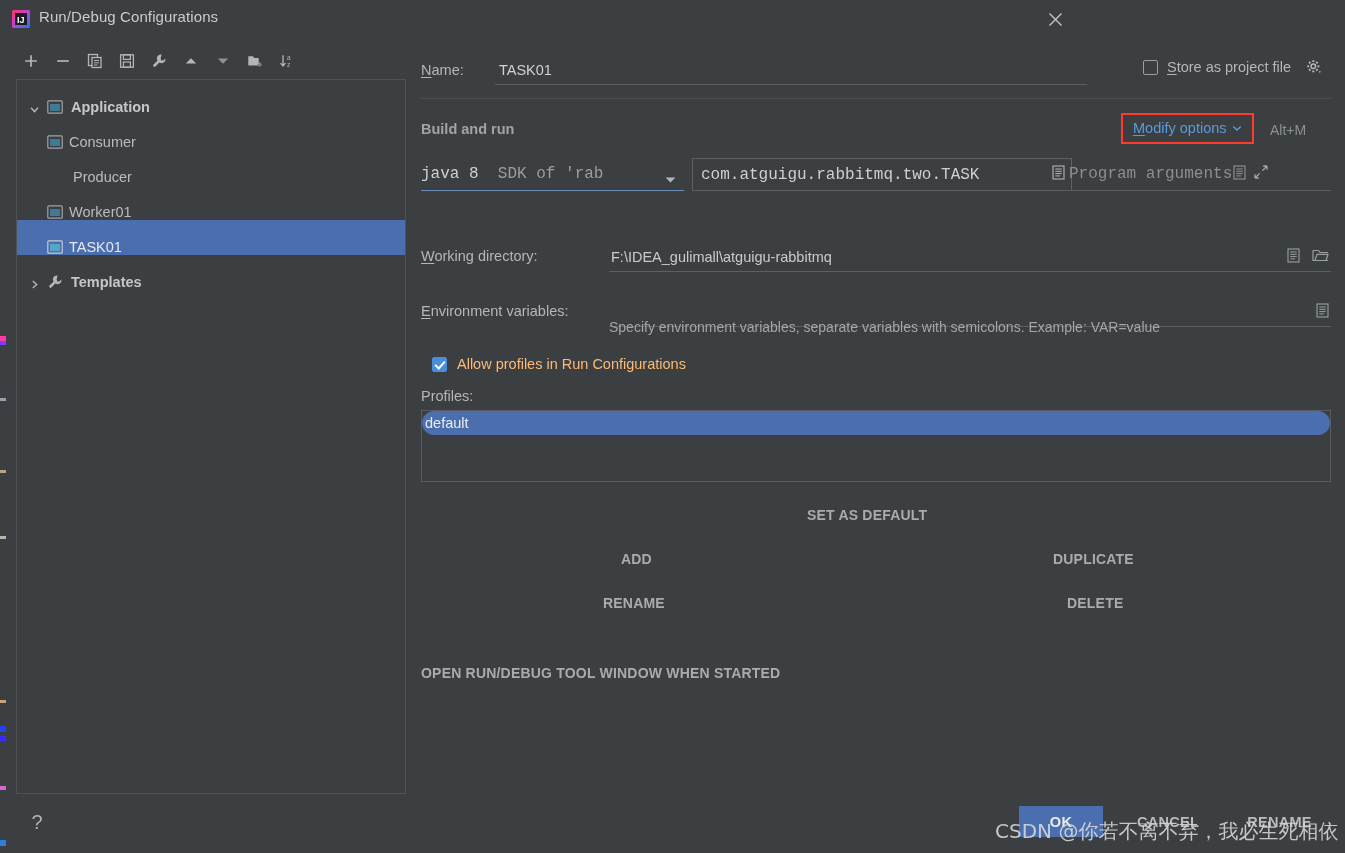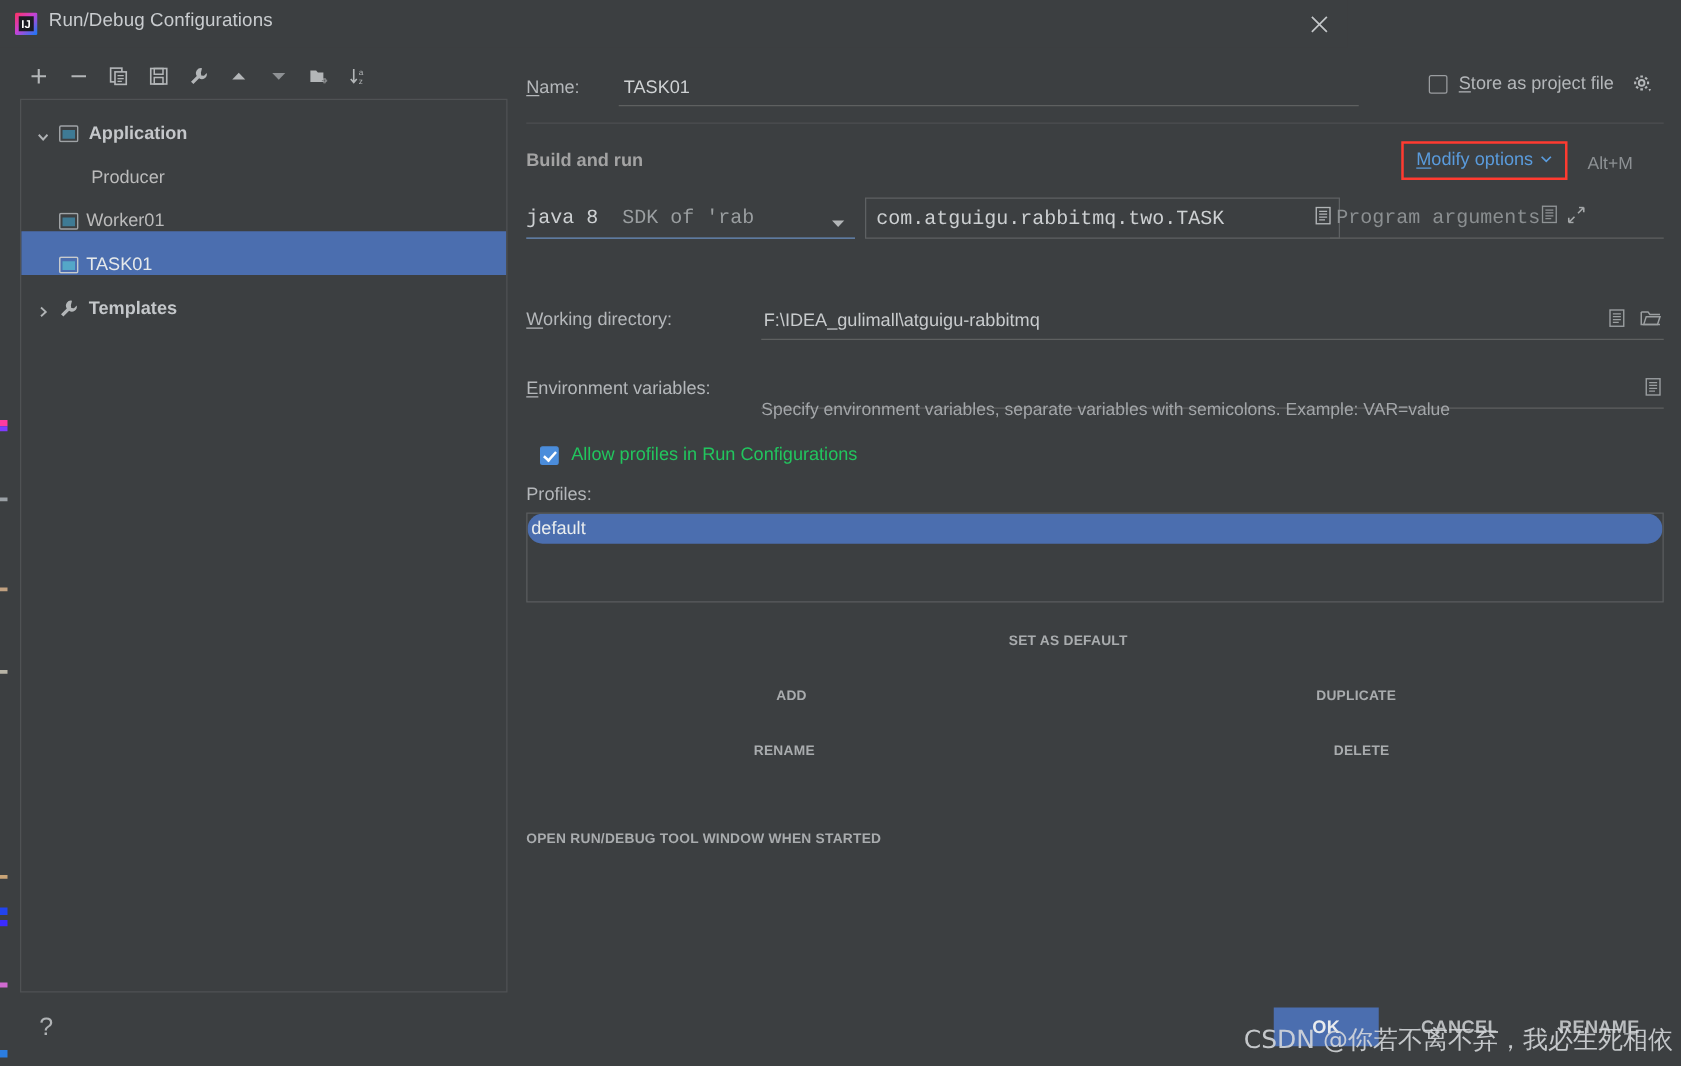--- a/index.html
+++ b/index.html
@@ -193,35 +193,35 @@
   .env-row { position:absolute; left:13px; top:248px; width:910px; height:30px;margin-top:12px; }
   .env-label { position:absolute; left:0; top:5px; }
   .env-field {
     position:absolute; left:188px; top:0; width:722px; height:29px;
     border-bottom:1px solid #5e6060; box-sizing:border-box;
     display:flex; align-items:center; padding-left:2px;
   }
   .env-hint { position:absolute; left:201px; top:281px; font-size:14px; color:#a3a6a9; }
 
   .allow-row { position:absolute; left:24px; top:318px; display:flex; align-items:center; gap:10px; }
-  .allow-row .lbl { font-size:14.5px; color:#22c55e; }
+  .allow-row .lbl { font-size:14.5px; color:#fdba74; }
 
   .profiles-label { position:absolute; left:13px; top:350px; }
   .profiles-list {
     position:absolute; left:13px; top:372px; width:910px; height:72px;
     border:1px solid #5a5d5f; background:#3c3f41; box-sizing:border-box; overflow:hidden;
   }
   .profiles-list .item {
     height:24px; display:flex; align-items:center; padding-left:3px;
     font-size:14.5px; color:#bbbbbb; cursor:default;border-radius:12px;
   }
   .profiles-list .item.selected { background:#4b6eaf; color:#eaedee; }
 
   .actionlink {
-    position:absolute; font-size:11px; font-weight:bold; color:#a9acae;
+    position:absolute; font-size:14px; font-weight:bold; color:#a9acae;
     letter-spacing:0.2px; cursor:default; white-space:nowrap;text-align:right;
   }
 
   
   .help-btn {
     position:absolute; left:26px; top:810px; width:22px; height:24px;
     font-size:20px; color:#b0b3b5; display:flex; align-items:center; justify-content:center;
     cursor:default;
   }
   .btn-ok {
@@ -353,20 +353,29 @@
       </span>
       <span class="node-icon">
         <svg width="16" height="14" viewBox="0 0 16 14">
           <rect x="0.8" y="0.8" width="14.4" height="12.4" rx="1" fill="none" stroke="#9fa3a6" stroke-width="1.2"></rect>
           <rect x="3" y="4" width="10" height="7" fill="#3e7a94"></rect>
         </svg>
       </span>
       <span class="node-label">Application</span>
     </div>
 
+    <div class="tree-row indent1">
+      <span class="node-icon">
+        <svg width="16" height="14" viewBox="0 0 16 14">
+          <rect x="0.8" y="0.8" width="14.4" height="12.4" rx="1" fill="none" stroke="#9fa3a6" stroke-width="1.2"></rect>
+          <rect x="3" y="4" width="10" height="7" fill="#3e7a94"></rect>
+        </svg>
+      </span>
+      <span class="node-label">Consumer</span>
+    </div>
 
     <div class="tree-row noicon">
       <span class="node-label">Producer</span>
     </div>
 
     <div class="tree-row indent1">
       <span class="node-icon">
         <svg width="16" height="14" viewBox="0 0 16 14">
           <rect x="0.8" y="0.8" width="14.4" height="12.4" rx="1" fill="none" stroke="#9fa3a6" stroke-width="1.2"></rect>
           <rect x="3" y="4" width="10" height="7" fill="#3e7a94"></rect>

